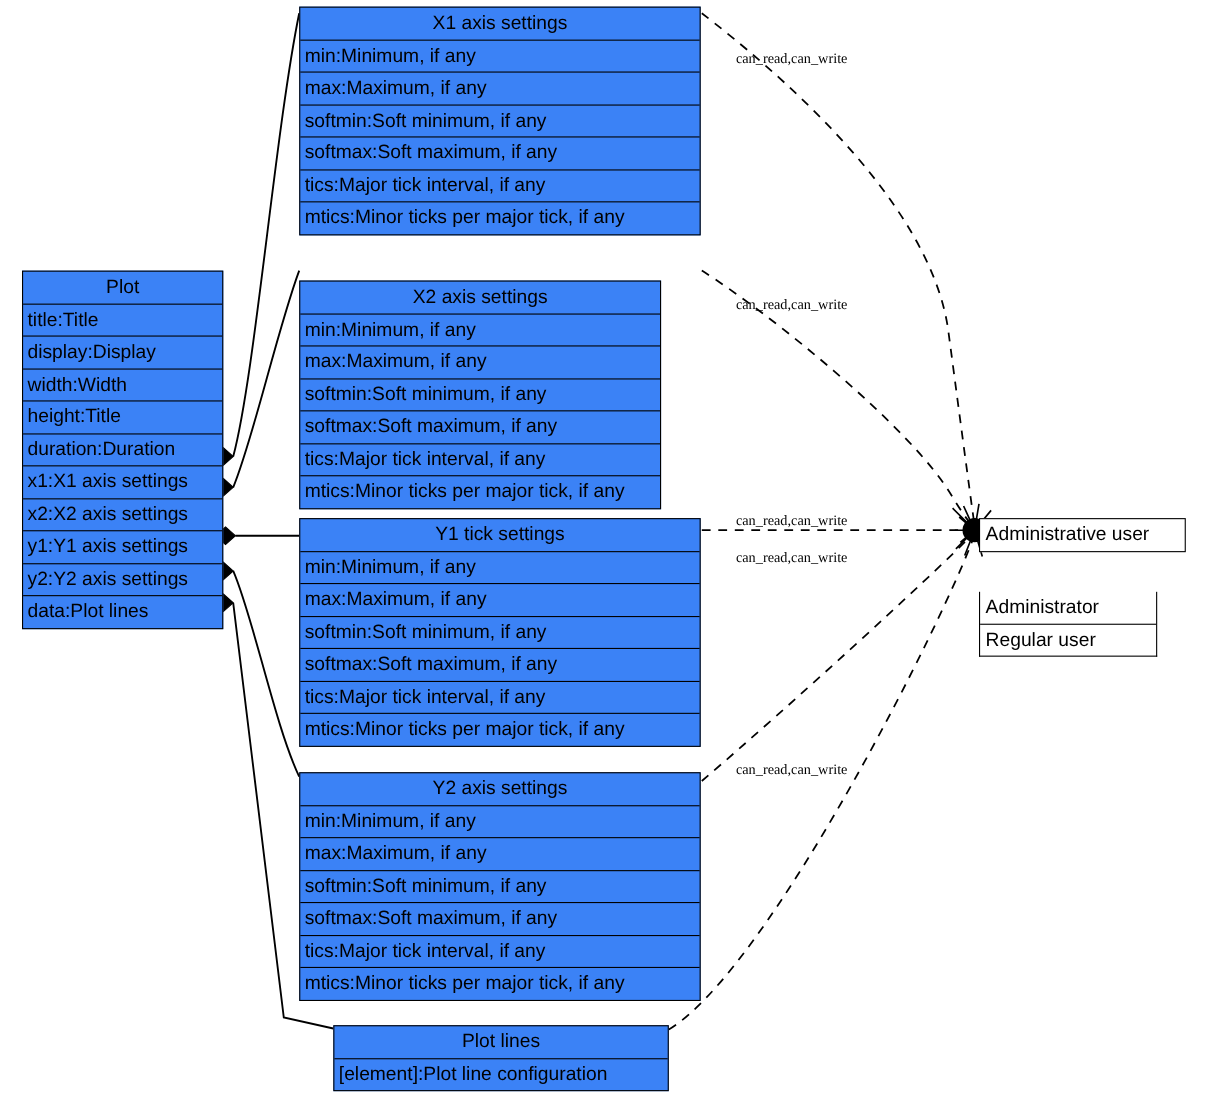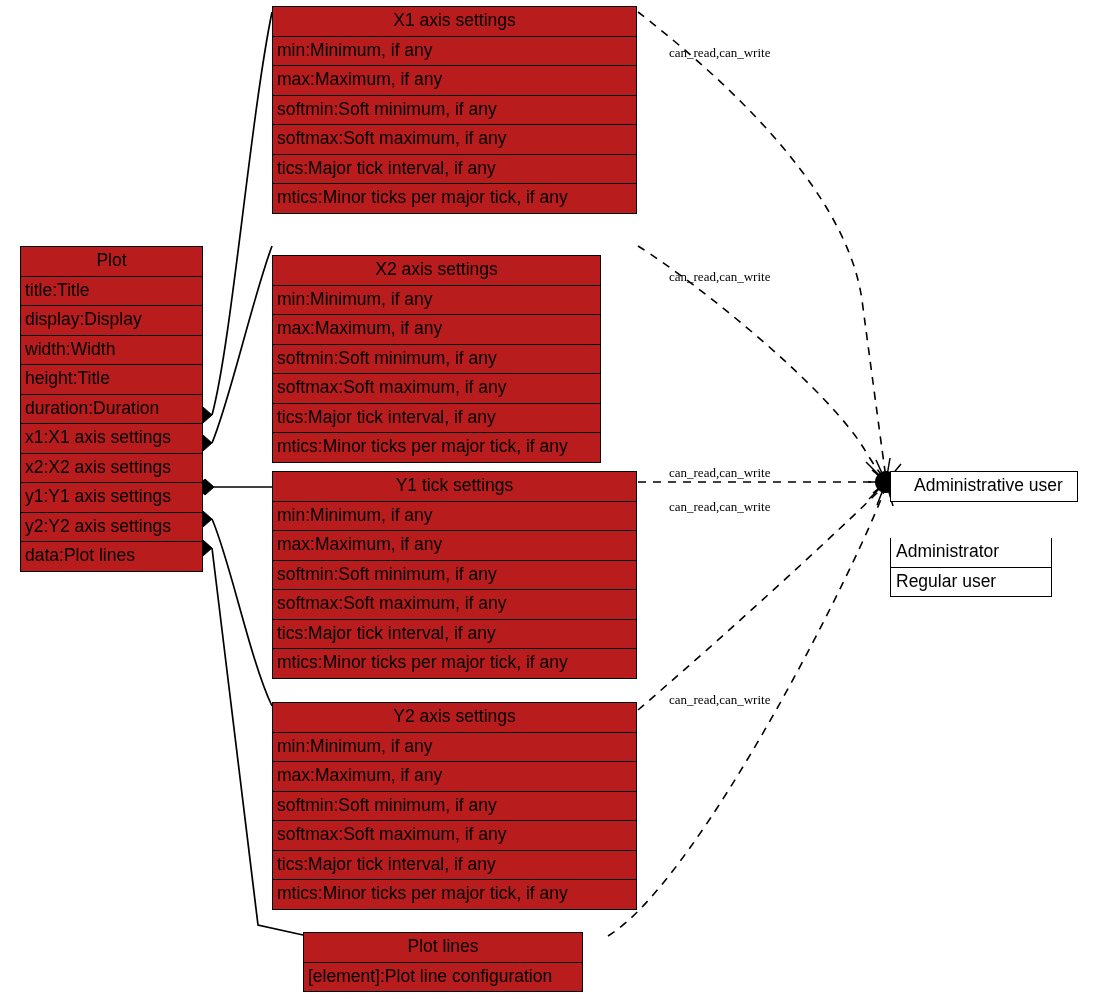--- a/index.html
+++ b/index.html
@@ -20,21 +20,21 @@
     left: 0;
     top: 0;
     width: 1096px;
     height: 1001px;
     pointer-events: none;
   }
   
   .uml-box {
     position: absolute;
     box-sizing: border-box;
-    background: #b91c1c;
+    background: #3b82f6;
     border: 1.6px solid #000000;
     z-index: 5;
   }
   .uml-row {
     box-sizing: border-box;
     border-bottom: 1.6px solid #000000;
     font-size: 17.5px;
     line-height: 1;
     color: #000000;
     padding: 5px 4px 6px 4px;
@@ -74,21 +74,21 @@
     font-size: 17.5px;
     line-height: 1;
     padding: 5px 4px 6px 5px;
     white-space: nowrap;
     border-bottom: 1.6px solid #000000;
   }
   .admin-row:last-child { border-bottom: none; }
   .admin-title {
     font-size: 17.5px;
     line-height: 1;
-    padding: 5px 6px 6px 23px;
+    padding: 5px 6px 6px 5px;
     white-space: nowrap;
   }
   
   .edge-label {
     position: absolute;
     font-family: "Liberation Serif", "DejaVu Serif", serif;
     font-size: 13px;
     line-height: 1;
     color: #000000;
     white-space: nowrap;
@@ -185,21 +185,21 @@
   <div class="uml-box" style="left:272px; top:702px; width:365px;">
     <div class="uml-row uml-title">Y2 axis settings</div>
     <div class="uml-row uml-attr">min:Minimum, if any</div>
     <div class="uml-row uml-attr">max:Maximum, if any</div>
     <div class="uml-row uml-attr">softmin:Soft minimum, if any</div>
     <div class="uml-row uml-attr">softmax:Soft maximum, if any</div>
     <div class="uml-row uml-attr">tics:Major tick interval, if any</div>
     <div class="uml-row uml-attr">mtics:Minor ticks per major tick, if any</div>
   </div>
 
-  <div class="uml-box" style="left:303px; top:932px; width:280px;">
+  <div class="uml-box" style="left:303px; top:932px; width:305px;">
     <div class="uml-row uml-title">Plot lines</div>
     <div class="uml-row uml-attr">[element]:Plot line configuration</div>
   </div>
 
   <div class="admin-head" style="left:890px; top:471px; width:188px;">
     <div class="admin-title">Administrative user</div>
   </div>
   <div class="admin-body" style="left:890px; top:500px; width:162px;">
     <div class="admin-row">Administrator</div>
     <div class="admin-row">Regular user</div>

